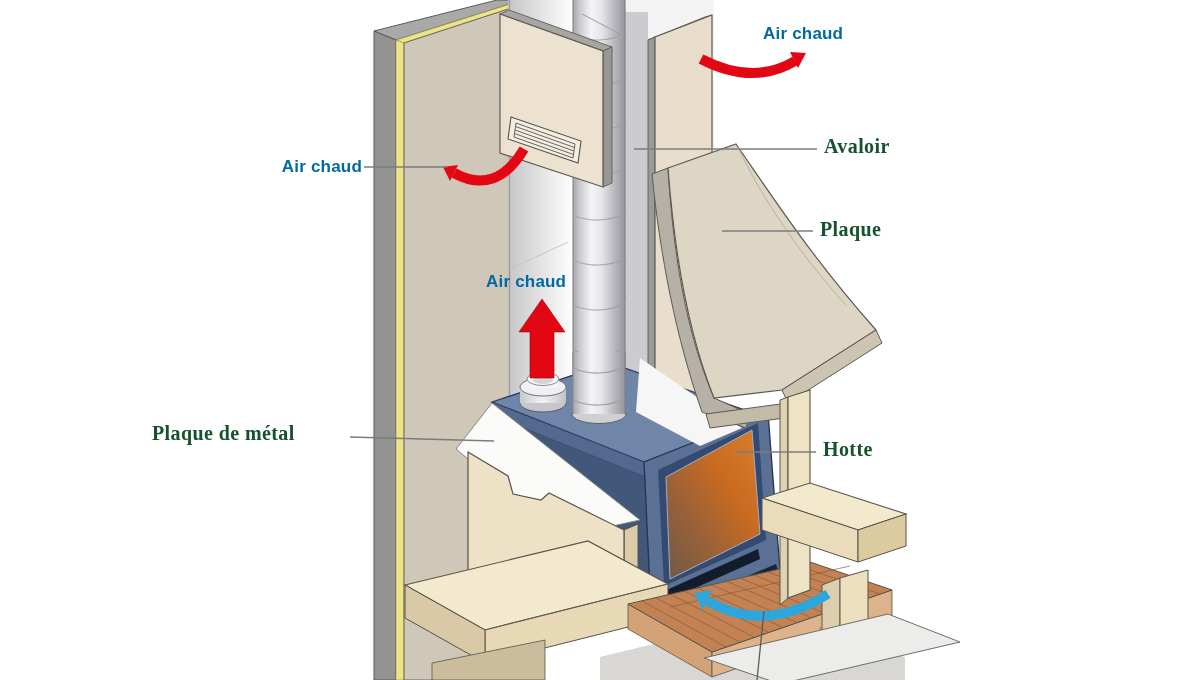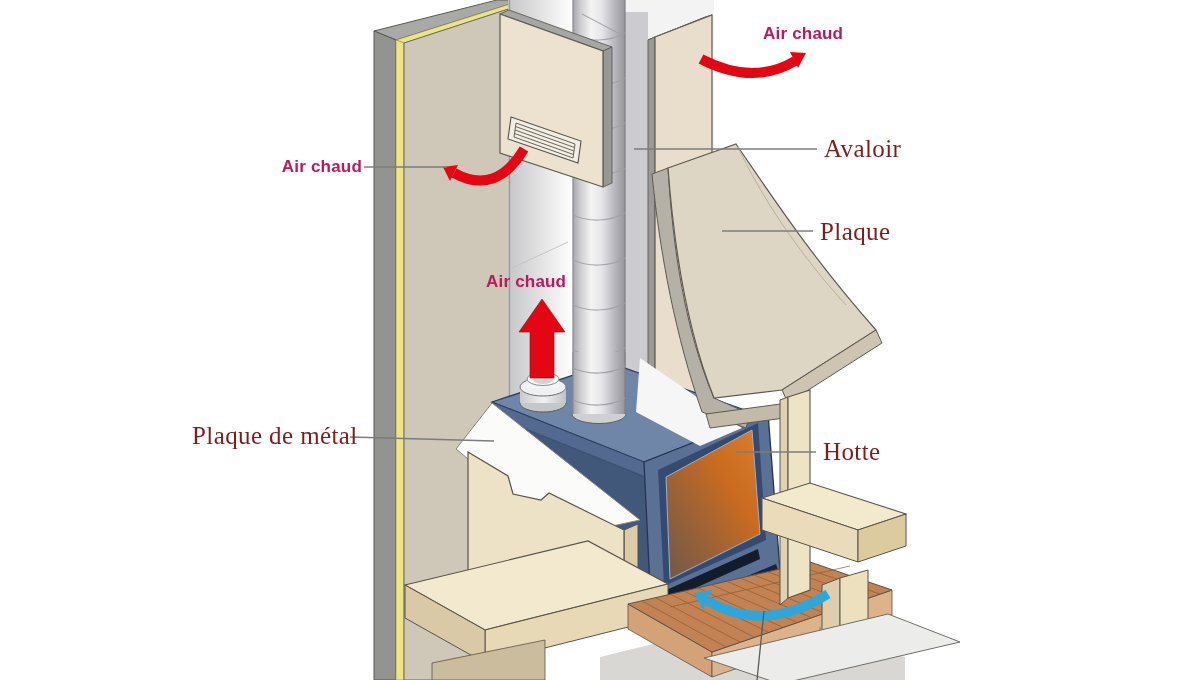--- a/index.html
+++ b/index.html
@@ -1,21 +1,21 @@
 <!DOCTYPE html>
 <html><head>
 <meta charset="utf-8">
 <style>
   html,body{margin:0;padding:0;background:#fff;}
   .stage{position:relative;width:1200px;height:680px;background:#fff;overflow:hidden;
          font-family:"Liberation Sans",sans-serif;}
   .stage svg{position:absolute;left:0;top:0;}
   .lbl{position:absolute;white-space:nowrap;user-select:none;}
-  .lbl-sans{font-family:"Liberation Sans",sans-serif;font-weight:700;font-size:17px;color:#be185d;letter-spacing:.2px;}
-  .lbl-serif{font-family:"Liberation Serif",serif;font-weight:400;font-size:25px;color:#7f1d1d;letter-spacing:.4px;}
+  .lbl-sans{font-family:"Liberation Sans",sans-serif;font-weight:700;font-size:17px;color:#0369a1;letter-spacing:.2px;}
+  .lbl-serif{font-family:"Liberation Serif",serif;font-weight:700;font-size:20px;color:#14532d;letter-spacing:.4px;}
   .ta-r{text-align:right;}
 </style>
 </head>
 <body>
 
 <div class="stage">
 
 <svg width="1200" height="680" viewBox="0 0 1200 680">
   <defs>
     <linearGradient id="gPipe" x1="0" y1="0" x2="1" y2="0">
@@ -208,16 +208,16 @@
     <line x1="350" y1="437" x2="494" y2="441"></line>
     <line x1="736" y1="452" x2="816" y2="452"></line>
   </g>
 </svg>
 
 <div class="lbl lbl-sans" style="left:763px;top:24px;">Air chaud</div>
 <div class="lbl lbl-sans ta-r" style="left:268px;top:157px;width:94px;">Air chaud</div>
 <div class="lbl lbl-sans" style="left:486px;top:272px;">Air chaud</div>
 <div class="lbl lbl-serif" style="left:824px;top:135px;">Avaloir</div>
 <div class="lbl lbl-serif" style="left:820px;top:218px;">Plaque</div>
-<div class="lbl lbl-serif" style="left:152px;top:422px;margin-left:40px;">Plaque de métal</div>
+<div class="lbl lbl-serif" style="left:152px;top:422px;">Plaque de métal</div>
 <div class="lbl lbl-serif" style="left:823px;top:438px;">Hotte</div>
 
 </div>
 
 </body></html>

